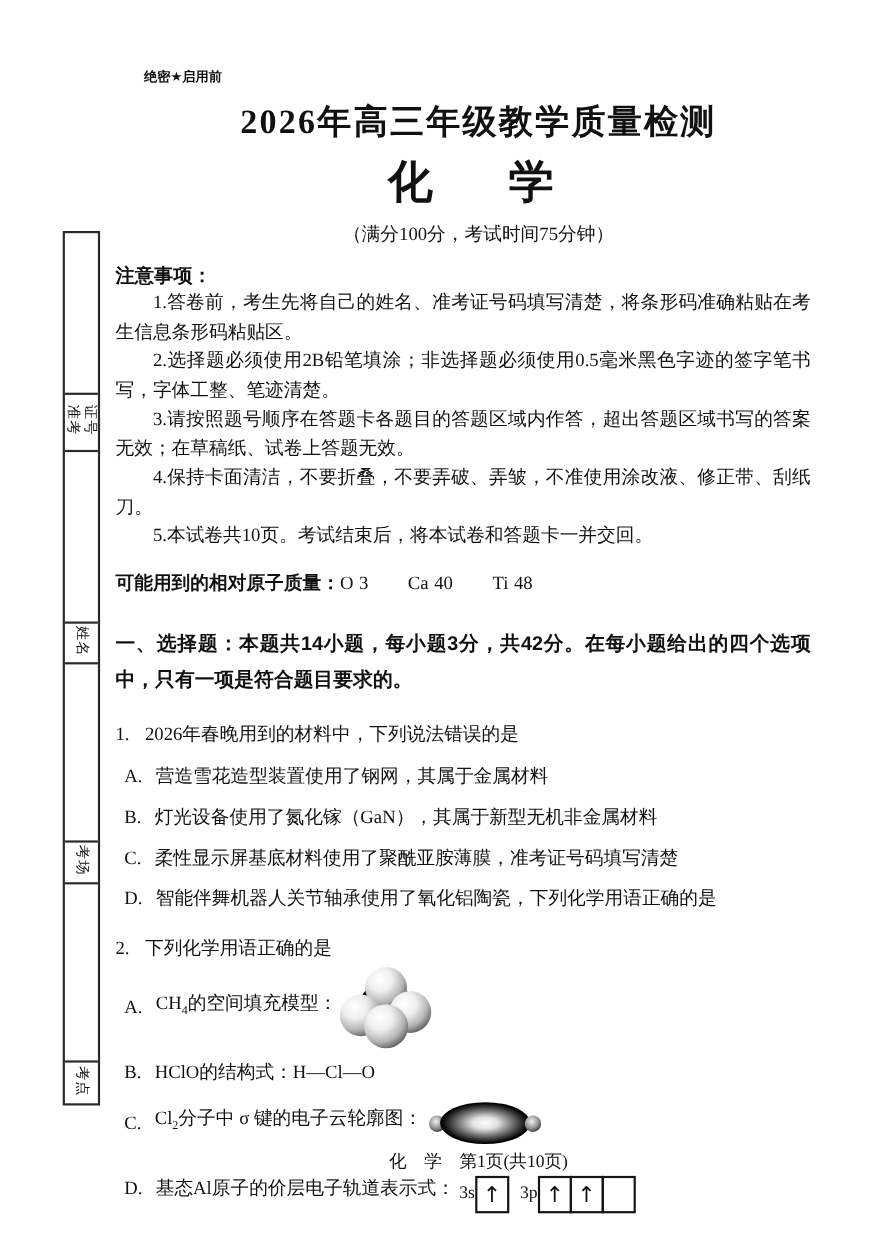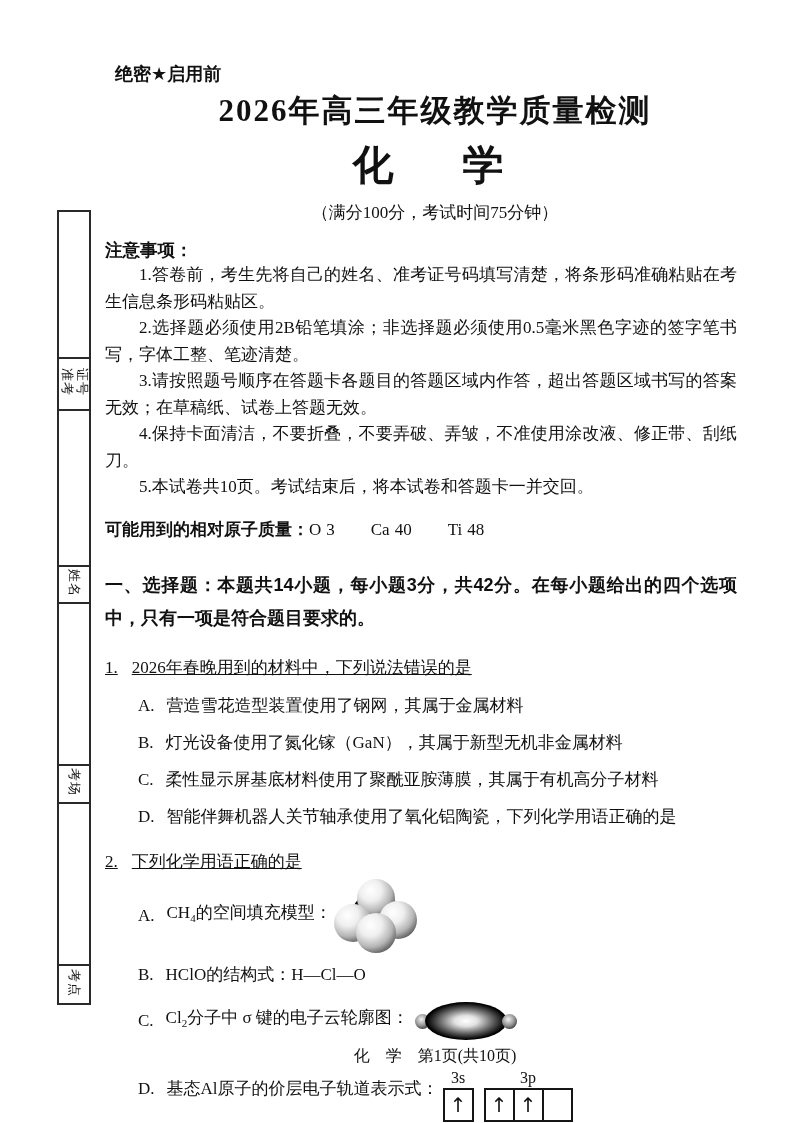--- a/index.html
+++ b/index.html
@@ -4,21 +4,21 @@
 <style>
   html,body { margin:0; padding:0; }
   body {
     width:794px; height:1123px; position:relative; overflow:hidden;
     background:#ffffff; color:#111;
     font-family:"Liberation Serif","DejaVu Serif",serif;
   }
   .hei { font-family:"Liberation Sans","DejaVu Sans",sans-serif; font-weight:bold; }
 
   
-  .secret { position:absolute; left:115px; top:62px; font-size:18px; }
+  .secret { position:absolute; left:131px; top:62px; font-size:12px; }
   .header { position:absolute; left:110px; top:90px; width:650px; text-align:center; }
   .exam-title { font-size:31px; font-weight:bold; letter-spacing:2px; }
   .subject-title { font-size:41px; font-weight:bold; letter-spacing:14px; margin-top:6px; }
   .exam-info { font-size:17px; margin-top:8px; }
 
   
   .sidebar {
     position:absolute; left:57px; top:210px; width:34px; height:795px;
     border:2px solid #2a2a2a; box-sizing:border-box;
     display:flex; flex-direction:column;
@@ -39,23 +39,23 @@
   .notice p { margin:0; line-height:26.5px; text-indent:2em; text-align:justify; }
   .masses { margin-top:17px; font-size:17px; }
   .mass-group { margin-right:36px; }
   .mass-group .num { margin-left:5px; }
 
   .section-heading {
     margin-top:28px; font-size:18px; line-height:33px; text-align:justify;
   }
 
   .question { margin-top:20px; }
-  .stem { line-height:26px;text-decoration:underline; }
+  .stem { line-height:26px; }
   .qnum { margin-right:14px; }
-  .options { margin-left:33px; }
+  .options { margin-left:8px; }
   .opt { display:flex; align-items:center; margin-top:13px; line-height:24px; }
   .opt-label { margin-right:12px; flex:none; }
   .opt.plain { display:block; }
   .opt.plain .opt-label { margin-right:12px; }
   sub { font-size:11px; }
 
   
   .ch4-model { position:relative; width:84px; height:74px; margin-left:2px; flex:none; }
   .sphere { position:absolute; border-radius:50%;
     background:radial-gradient(circle at 36% 30%, #ffffff 0%, #efefef 30%, #b5b5b5 58%, #2e2e2e 90%, #000 100%); }
@@ -70,21 +70,21 @@
   .sigma-cloud { position:relative; width:102px; height:40px; margin-left:6px; flex:none; }
   .cloud-ellipse { position:absolute; left:10px; top:1px; width:82px; height:38px; border-radius:50%;
     background:radial-gradient(closest-side, #ffffff 0%, #e2e2e2 28%, #6e6e6e 62%, #000 96%); }
   .cloud-end { position:absolute; top:13px; width:15px; height:15px; border-radius:50%;
     background:radial-gradient(circle at 42% 36%, #f2f2f2 0%, #8a8a8a 52%, #000 95%); }
   .cloud-end.left { left:0; }
   .cloud-end.right { right:0; }
 
   
   .orbital { display:flex; align-items:flex-end; margin-left:4px; transform:translateY(6px); flex:none; }
-  .orb-group { display:flex; flex-direction:column; align-items:center; }
+  .orb-group { display:flex; flex-direction:row; align-items:center; }
   .orb-group + .orb-group { margin-left:10px; }
   .orb-label { font-size:16px; line-height:18px; margin-bottom:1px; }
   .orb-row { display:flex; }
   .orb-box { box-sizing:border-box; width:31px; height:34px; border:2px solid #151515;
     display:flex; align-items:center; justify-content:center;
     font-family:"DejaVu Sans",sans-serif; font-size:20px; }
   .orb-row .orb-box + .orb-box { margin-left:-2px; }
 
   .footer { position:absolute; left:110px; top:1046px; width:650px; text-align:center; font-size:16px; }
   .fs { white-space:pre; }
@@ -140,21 +140,21 @@
       <span class="qnum">1.</span><span>2026年春晚用到的材料中，下列说法错误的是</span>
     </div>
     <div class="options">
       <div class="opt plain">
         <span class="opt-label">A.</span><span>营造雪花造型装置使用了钢网，其属于金属材料</span>
       </div>
       <div class="opt plain">
         <span class="opt-label">B.</span><span>灯光设备使用了氮化镓（GaN），其属于新型无机非金属材料</span>
       </div>
       <div class="opt plain">
-        <span class="opt-label">C.</span><span>柔性显示屏基底材料使用了聚酰亚胺薄膜，其属于有机高分子材料</span>
+        <span class="opt-label">C.</span><span>柔性显示屏基底材料使用了聚酰亚胺薄膜，准考证号码填写清楚</span>
       </div>
       <div class="opt plain">
         <span class="opt-label">D.</span><span>智能伴舞机器人关节轴承使用了氧化铝陶瓷，下列化学用语正确的是</span>
       </div>
     </div>
   </div>
 
   <div class="question">
     <div class="stem">
       <span class="qnum">2.</span><span>下列化学用语正确的是</span>

